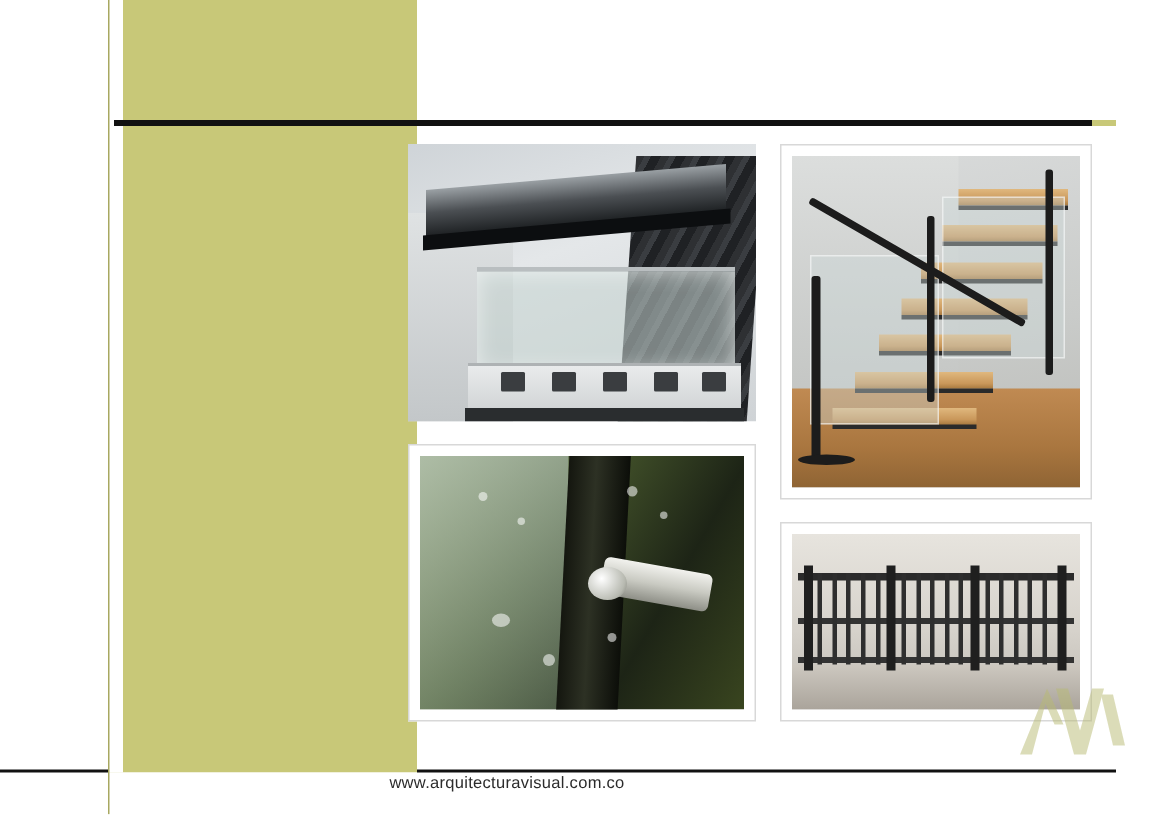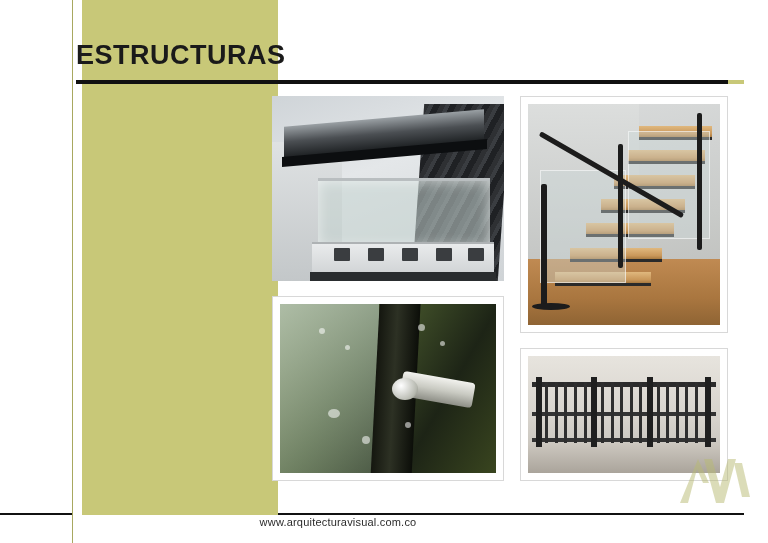--- a/index.html
+++ b/index.html
@@ -257,21 +257,20 @@
 </head>
 <body>
 
 <div class="slide">
 
   <div class="left-band"></div>
   <div class="left-band-inner"></div>
   <div class="band-bottom-white"></div>
   <div class="left-thin-line"></div>
 
-  <div class="title-main">ESTRUCTURAS</div>
   <div class="title-rule"></div>
   <div class="title-rule-tail"></div>
 
   <div class="photo-noframe" id="photo-glass-balcony">
     <div class="p1-sky"></div>
     <div class="p1-stone"></div>
     <div class="p1-wall"></div>
     <div class="p1-canopy"></div>
     <div class="p1-canopy-edge"></div>
     <div class="p1-glassrail"></div>

